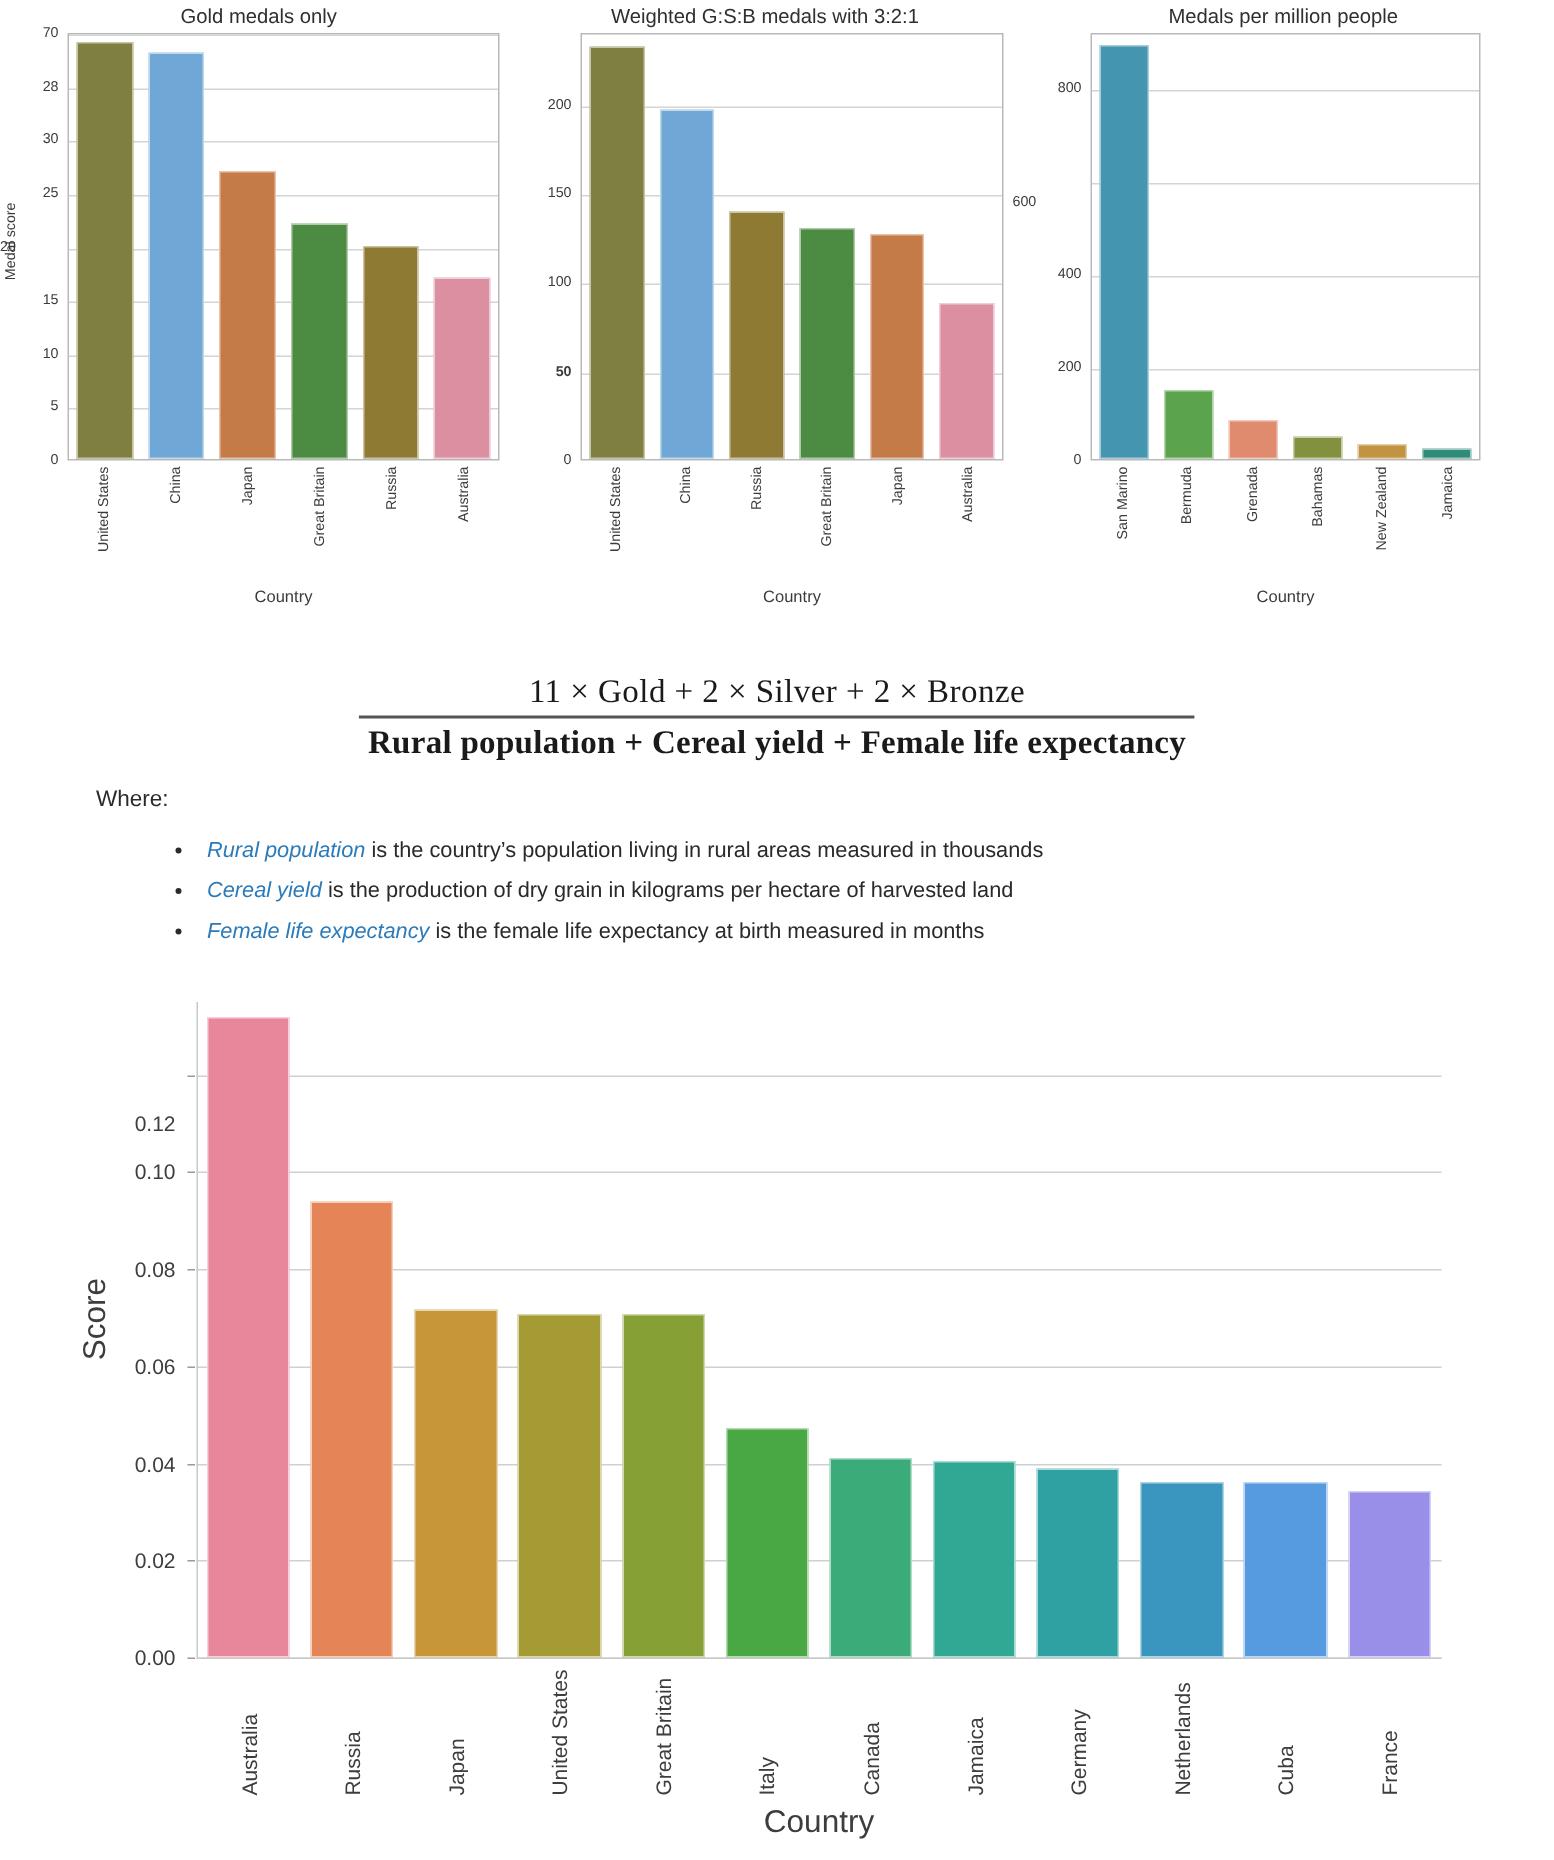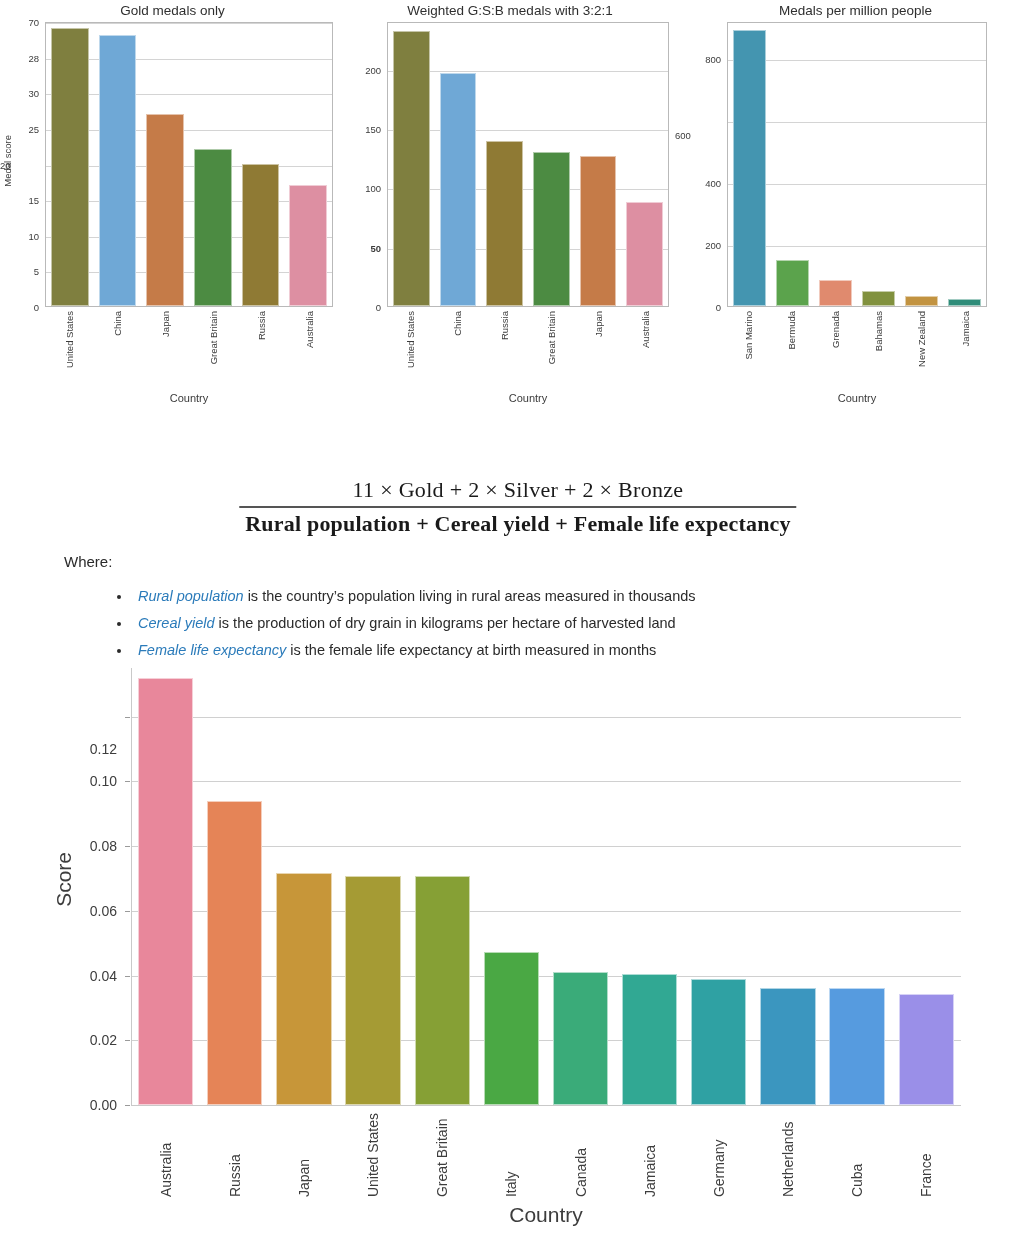--- a/index.html
+++ b/index.html
@@ -68,21 +68,21 @@
     position: absolute;
     writing-mode: vertical-rl;
     transform: rotate(180deg);
     font-size: 9.5px;
     color: #3b3b3b;
     white-space: nowrap;
   }
 
   
   .formula-block {
-    position: absolute; left: 0; top: 471px; width: 1036px; height: 200px;
+    position: absolute; left: 0; top: 442px; width: 1036px; height: 200px;
   }
   .frac {
     position: absolute;
     left: 50%; top: 6px;
     transform: translateX(-50%);
     text-align: center;
     font-family: "Liberation Serif", serif;
     color: #1a1a1a;
   }
   .frac-num {

